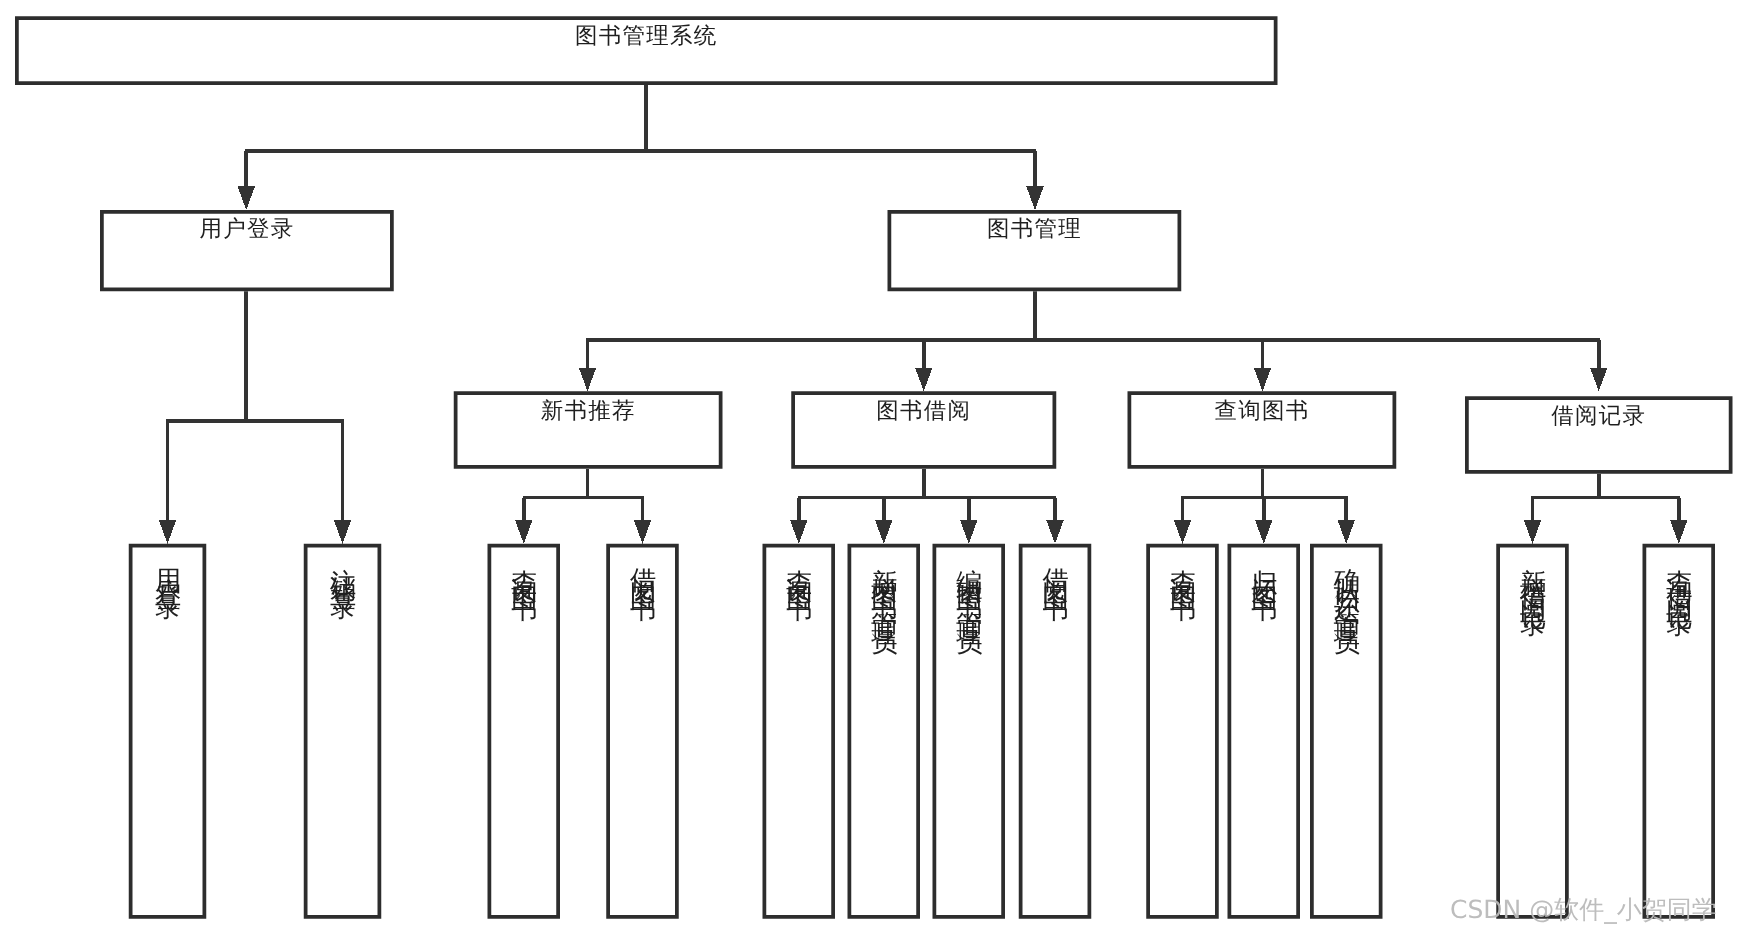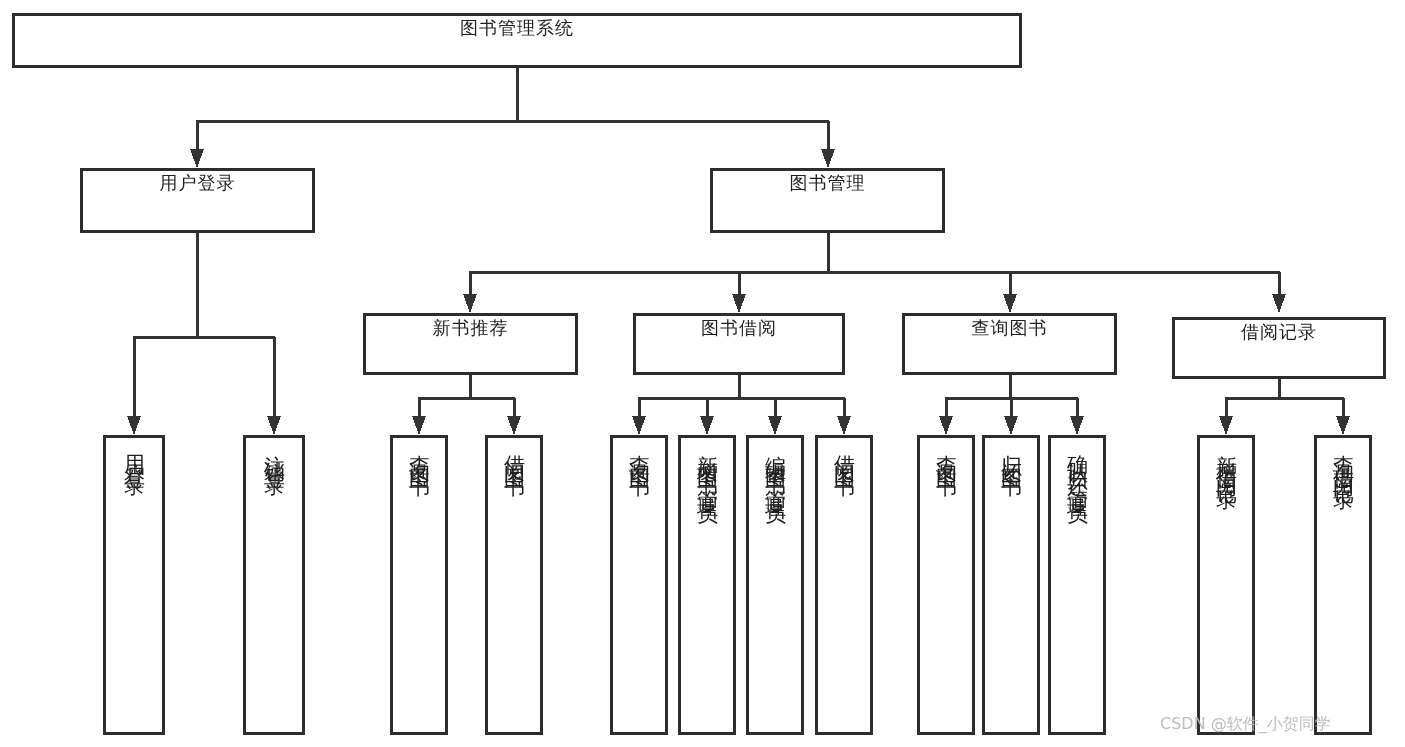--- a/index.html
+++ b/index.html
@@ -43,21 +43,21 @@
     writing-mode: vertical-rl;
     line-height: 1;
     font-size: 21px;
     letter-spacing: 7px;
     white-space: nowrap;
   }
   .watermark {
     position: absolute;
     left: 1160px;
     top: 714px;
-    font-size: 16px;
+    font-size: 20px;
     color: rgba(185, 185, 185, 0.95);
     white-space: nowrap;
     z-index: 10;
   }
 </style>
 </head>
 <body>
 
 <div class="canvas">
 

